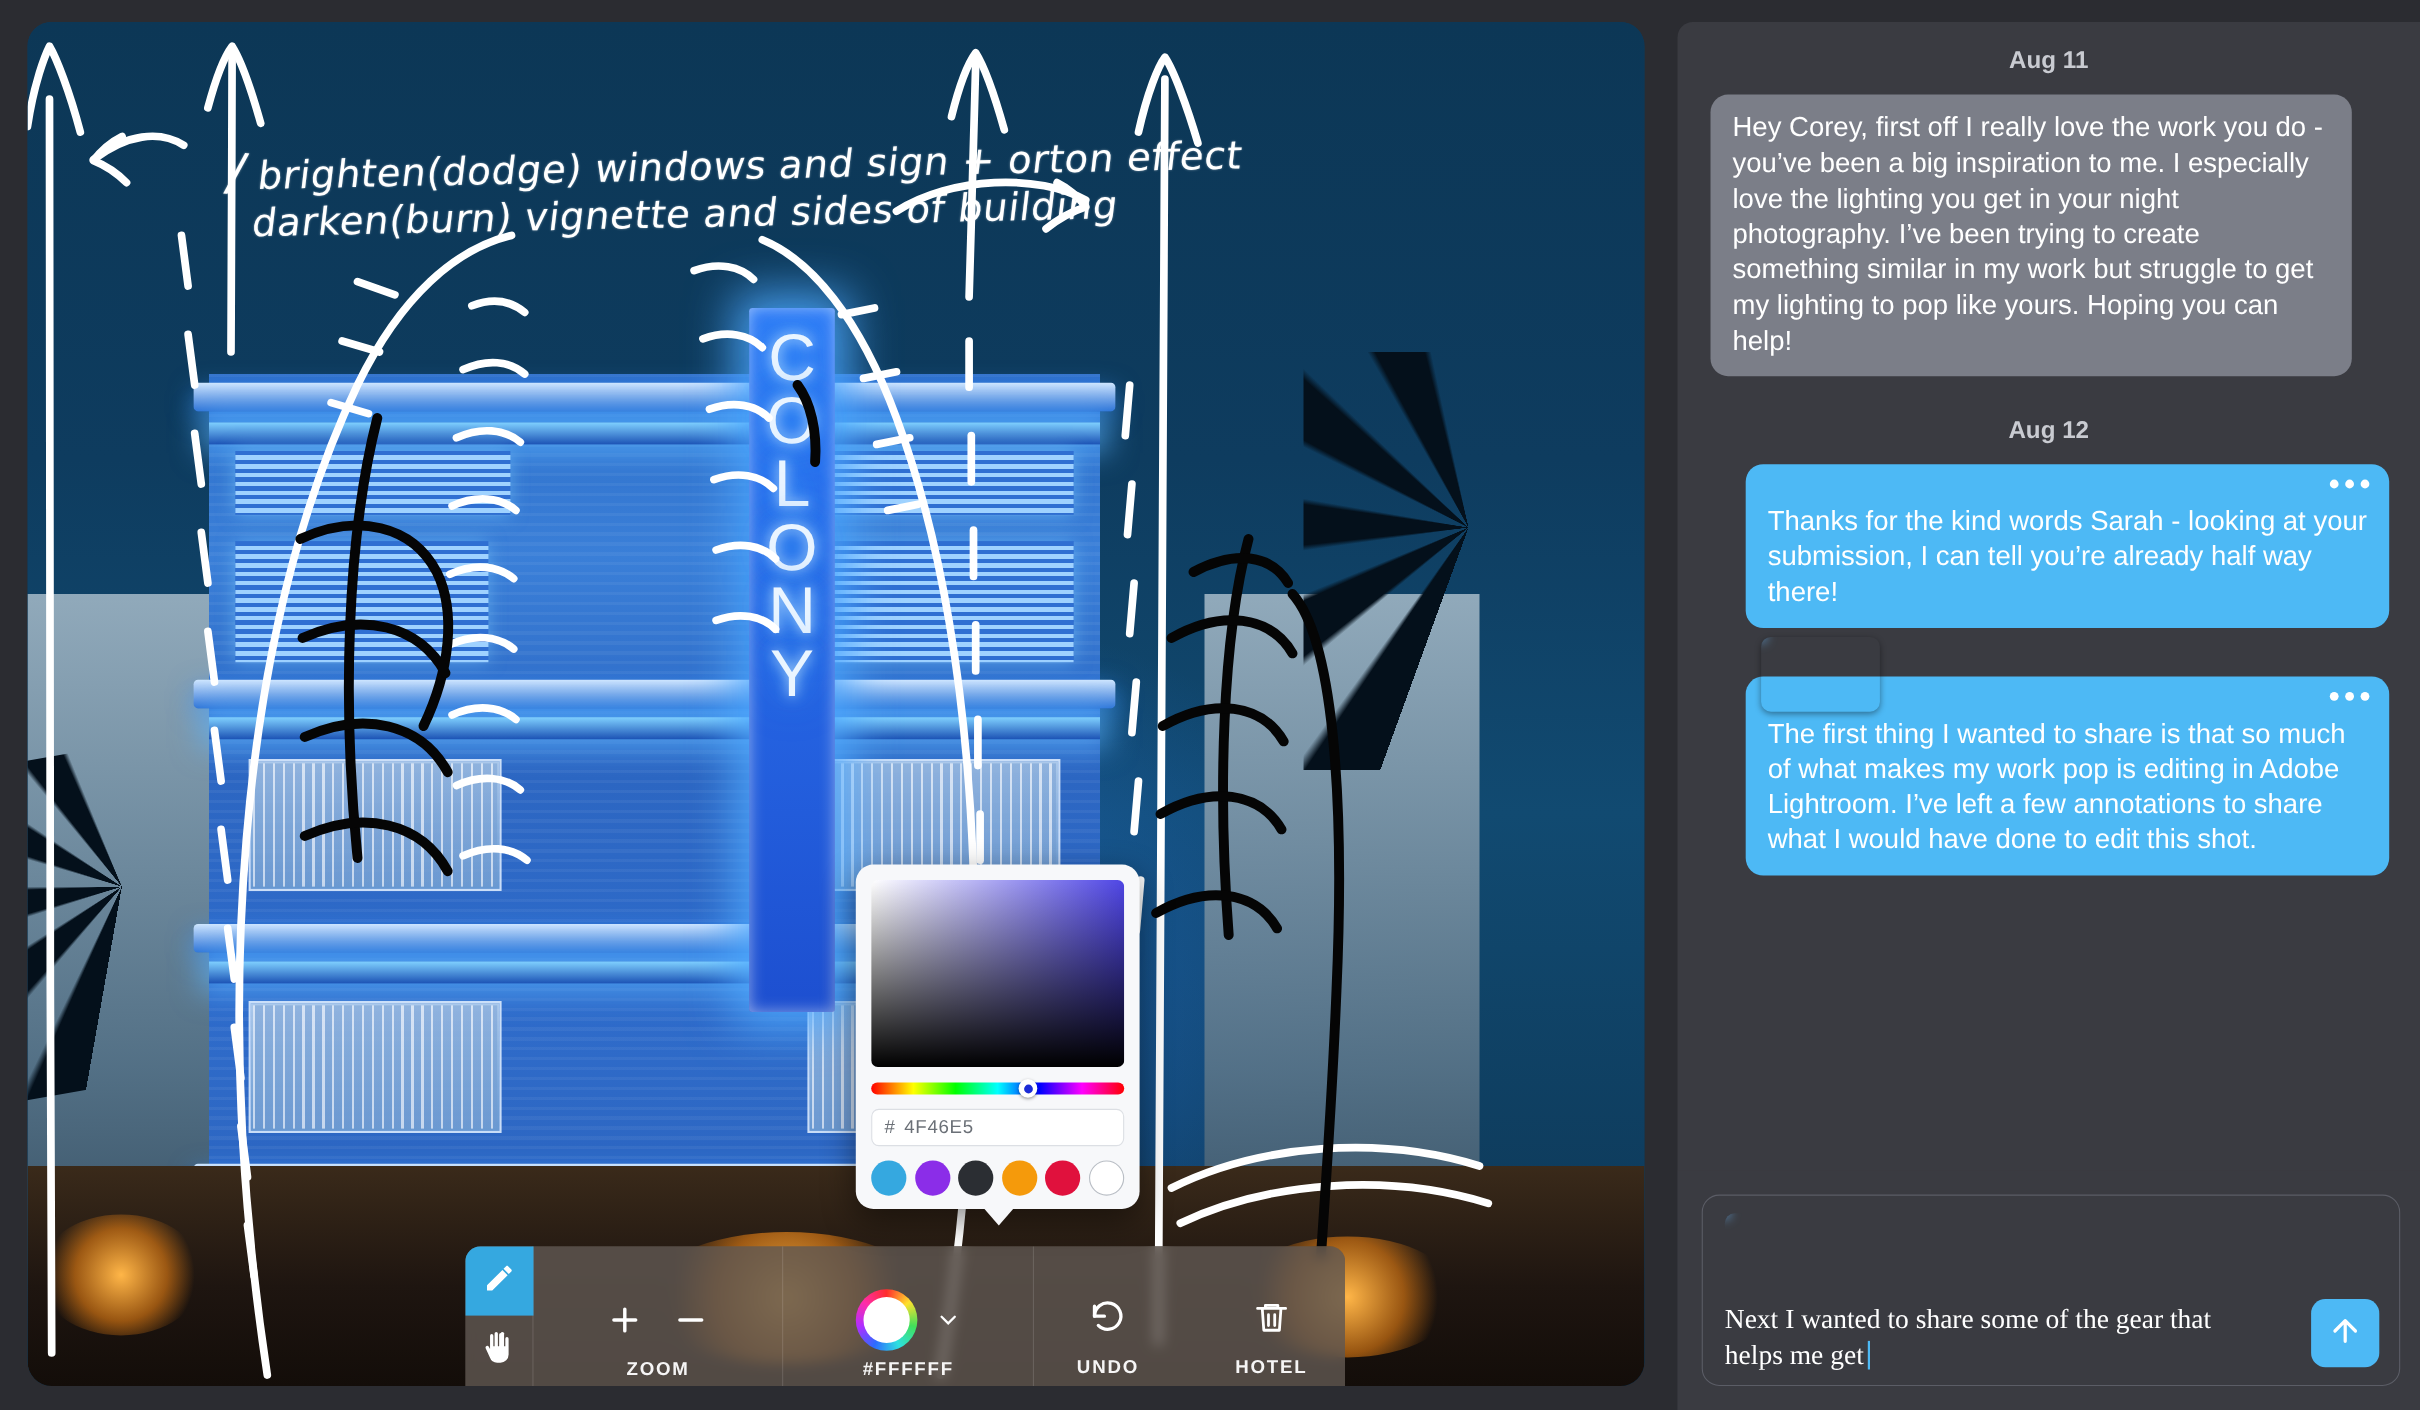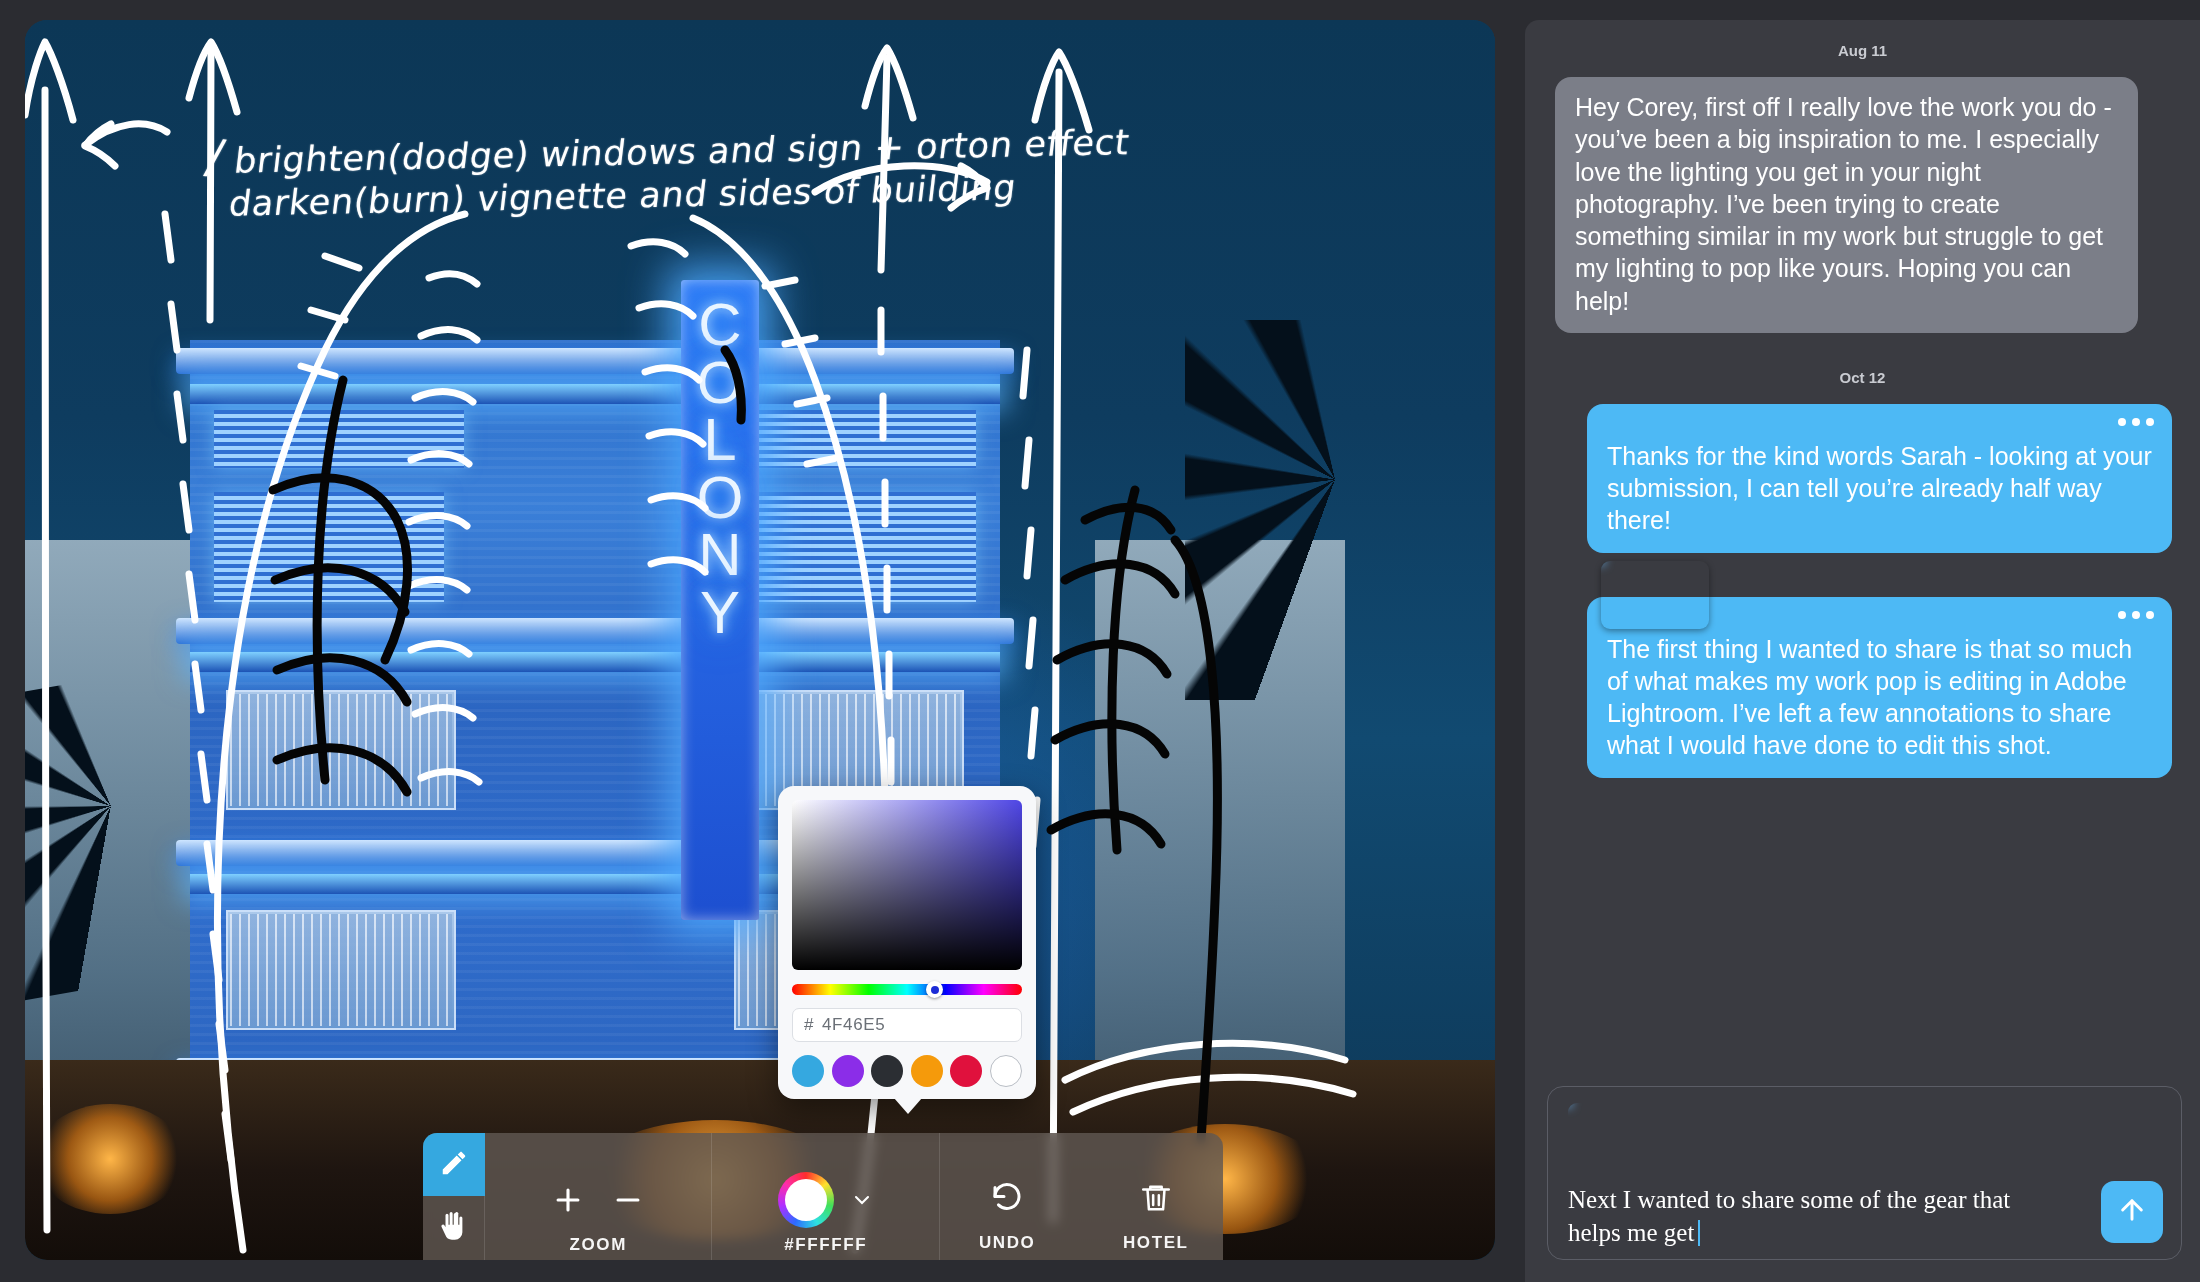--- a/index.html
+++ b/index.html
@@ -184,21 +184,21 @@
   .uc-item .row{height:74px;display:flex;align-items:center;}
 
   
   #chat-pane{
     position:absolute; left:1525px; top:20px; right:0; bottom:0;
     background:#3a3b41;
     border-top-left-radius:14px;
     overflow:hidden;
   }
   .daysep{
-    text-align:center; color:#c9cbd1; font-size:15px; font-weight:700;
+    text-align:center; color:#c9cbd1; font-size:22px; font-weight:700;
     margin:22px 0 18px;
   }
   .bubble{
     border-radius:16px; padding:14px 20px 16px;
     font-size:25px; line-height:1.29; color:#fff;
     position:relative; word-wrap:break-word;
   }
   .bubble.them{ background:#7b7e88; margin:0 62px 0 30px; }
   .bubble.me{ background:#4db9f5; margin:0 28px 0 62px; padding-top:36px; }
   .dots{
@@ -521,21 +521,21 @@
 </div>
 
 <div id="chat-pane">
 
   <div class="daysep">Aug 11</div>
 
   <div class="bubble them">
     <span>Hey Corey, first off I really love the work you do - you’ve been a big inspiration to me. I especially love the lighting you get in your night photography. I’ve been trying to create something similar in my work but struggle to get my lighting to pop like yours. Hoping you can help!</span>
   </div>
 
-  <div class="daysep" style="margin-top:36px">Oct 12</div>
+  <div class="daysep" style="margin-top:36px">Aug 12</div>
 
   <div class="bubble me">
     <span class="dots">
         <i></i>
         <i></i>
         <i></i>
       </span>
     <span>Thanks for the kind words Sarah - looking at your submission, I can tell you’re already half way there!</span>
   </div>
 

